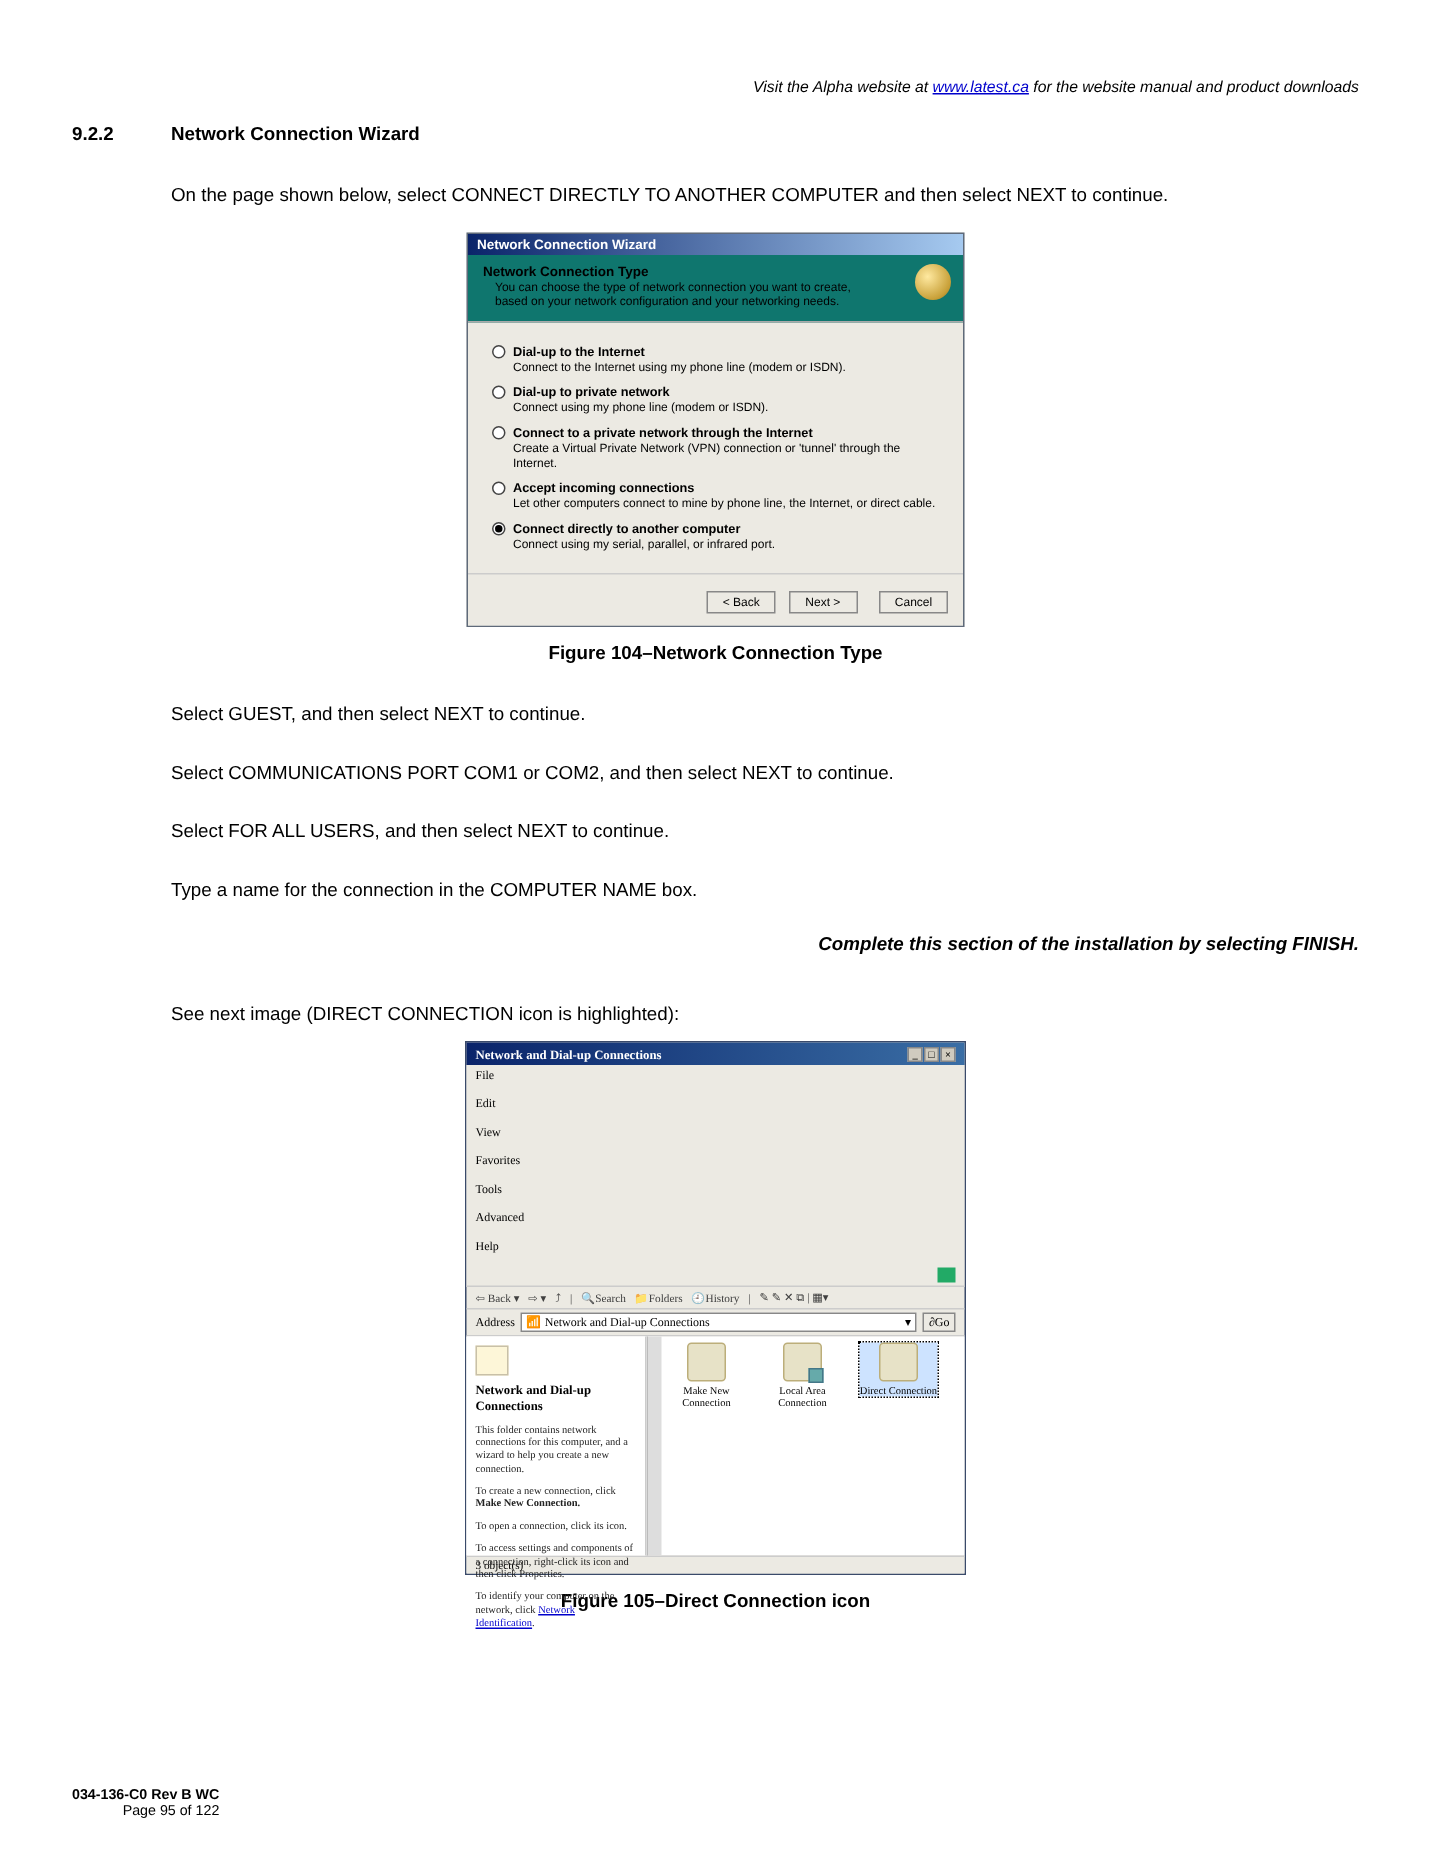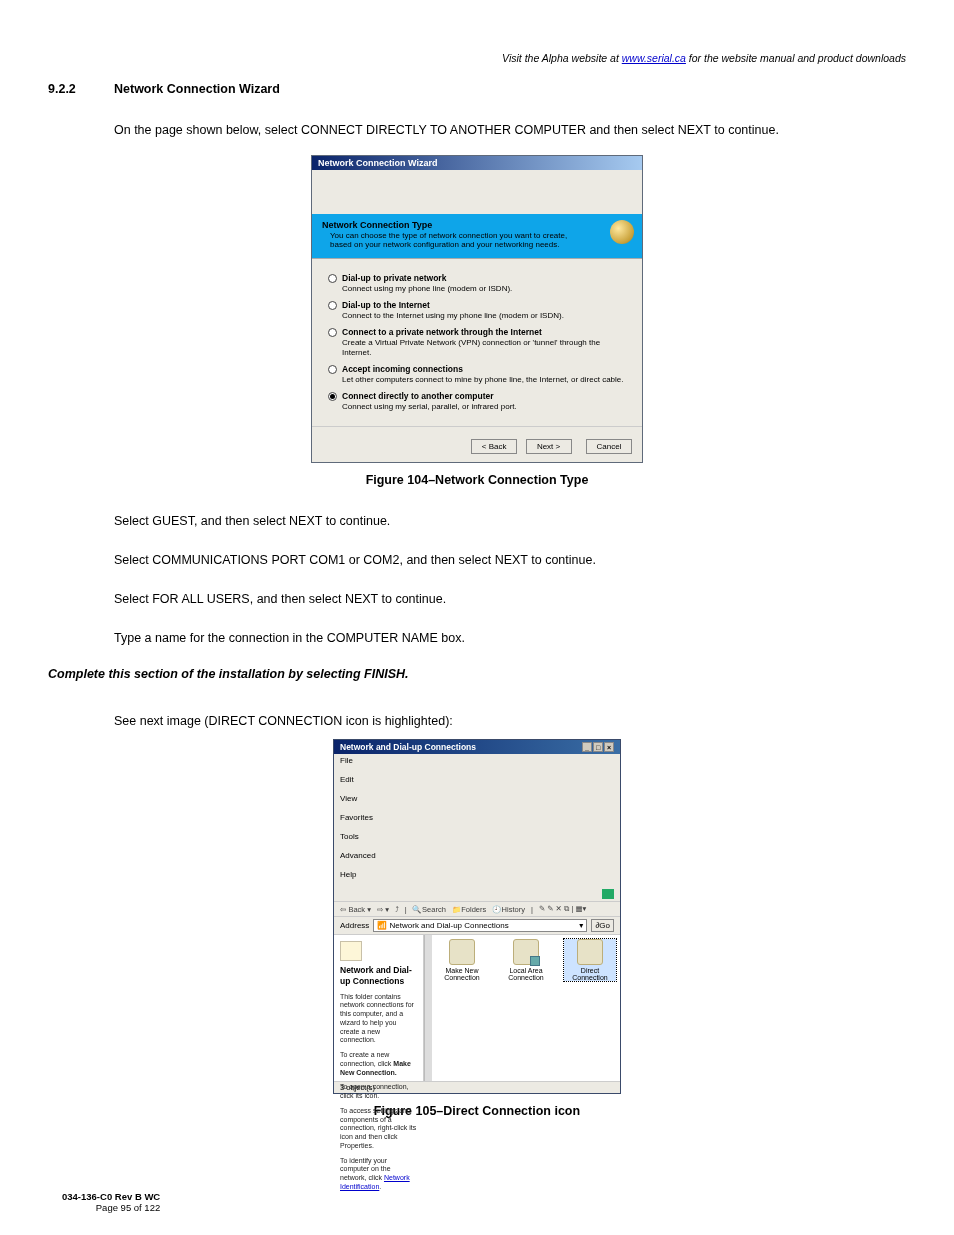--- a/index.html
+++ b/index.html
@@ -32,21 +32,21 @@
     margin-top: 6px;
   }
   .figwrap { text-align: center; margin-top: 10px; }
   .figcap {
     text-align: center;
     font-weight: bold;
     font-size: 12.5px;
     margin-top: 10px;
   }
   .centered-bold {
-    text-align: left;
+    text-align: right;
     font-weight: bold;
     font-style: italic;
     font-size: 12.5px;
     margin-top: 20px;
   }
   
   .wizard {
     width: 332px;
     margin: 16px auto 6px auto;
     border: 1px solid #5f6a7a;
@@ -55,25 +55,24 @@
     font-family: Tahoma, Arial, sans-serif;
   }
   .wiz-title {
     background: linear-gradient(90deg,#0a246a,#a6caf0);
     color: #fff;
     font-size: 9px;
     font-weight: bold;
     padding: 2px 6px;
   }
   .wiz-head {
-    background: #0ea5e9;
+    background: #0f766e;
     border-bottom: 1px solid #aaa;
     padding: 6px 8px 8px 10px;
     position: relative;
-    margin-top: 44px;
   }
   .wiz-head-title { font-size: 9px; font-weight: bold; }
   .wiz-head-sub { font-size: 8px; margin-left: 8px; margin-top: 1px; line-height: 1.2; width: 240px; }
   .wiz-icon {
     position: absolute;
     right: 8px; top: 6px;
     width: 24px; height: 24px;
     border-radius: 50%;
     background: radial-gradient(circle at 35% 35%, #ffe9a0, #c8a038 70%, #8a6b1a);
   }
@@ -101,26 +100,26 @@
     font-size: 8px;
     padding: 2px 6px;
     border: 1px solid #888;
     background: #eceae3;
     margin-left: 4px;
     min-width: 46px;
     text-align: center;
   }
   
   .expl {
-    width: 288px;
+    width: 334px;
     margin: 10px auto 6px auto;
     border: 1px solid #3a4a6a;
     background: #eceae3;
     text-align: left;
-    font-family: Liberation Sans, sans-serif;
+    font-family: Liberation Serif, serif;
   }
   .expl-title {
     background: linear-gradient(90deg,#0a246a,#3a6ea5);
     color:#fff; font-size:8.5px; font-weight:bold;
     padding:2px 6px; display:flex; justify-content:space-between; align-items:center;
   }
   .expl-title-btns span {
     display:inline-block; width:10px;height:10px; background:#d0cbbf;
     border:1px solid #888; margin-left:1px; font-size:7px; text-align:center; line-height:9px; color:#000;
   }
@@ -149,53 +148,53 @@
   .expl-status { font-size:7.5px; padding:1px 6px; border-top:1px solid #ccc; background:#eceae3;}
   .expl-vscroll { width:10px; background:#ddd; border-left:1px solid #bbb;}
   
   .footer {
     position: absolute;
     left: 48px; right: 48px;
     bottom: 22px;
     font-size: 9.5px;
     display:flex; justify-content:space-between;
   }
-  .footer .r { text-align:right;margin-left:14px; }
+  .footer .r { text-align:right; }
 </style>
 </head>
 <body>
 
 <div class="page">
   <div class="topnote">
-    <span>Visit the Alpha website at </span><a href="#">www.serial.ca</a><span> for the website manual and product downloads</span>
+    <span>Visit the Alpha website at </span><a href="#">www.latest.ca</a><span> for the website manual and product downloads</span>
   </div>
 
   <div class="sec-row">
     <div class="secnum">9.2.2</div>
     <div class="sectitle">Network Connection Wizard</div>
   </div>
 
   <div class="bodytext" style="margin-top:26px">On the page shown below, select CONNECT DIRECTLY TO ANOTHER COMPUTER and then select NEXT to continue.</div>
 
   <div class="figwrap">
     <div class="wizard">
       <div class="wiz-title">Network Connection Wizard</div>
       <div class="wiz-head">
         <div class="wiz-head-title">Network Connection Type</div>
         <div class="wiz-head-sub">You can choose the type of network connection you want to create, based on your network configuration and your networking needs.</div>
         <div class="wiz-icon"></div>
       </div>
       <div class="wiz-body" id="wiz-options">
           <div class="wiz-opt">
             <div class="wiz-radio"></div>
+            <div class="wiz-opt-text"><b>Dial-up to the Internet</b><br>Connect to the Internet using my phone line (modem or ISDN).</div>
+          </div>
+          <div class="wiz-opt">
+            <div class="wiz-radio"></div>
             <div class="wiz-opt-text"><b>Dial-up to private network</b><br>Connect using my phone line (modem or ISDN).</div>
-          </div>
-          <div class="wiz-opt">
-            <div class="wiz-radio"></div>
-            <div class="wiz-opt-text"><b>Dial-up to the Internet</b><br>Connect to the Internet using my phone line (modem or ISDN).</div>
           </div>
           <div class="wiz-opt">
             <div class="wiz-radio"></div>
             <div class="wiz-opt-text"><b>Connect to a private network through the Internet</b><br>Create a Virtual Private Network (VPN) connection or 'tunnel' through the Internet.</div>
           </div>
           <div class="wiz-opt">
             <div class="wiz-radio"></div>
             <div class="wiz-opt-text"><b>Accept incoming connections</b><br>Let other computers connect to mine by phone line, the Internet, or direct cable.</div>
           </div>
           <div class="wiz-opt">

